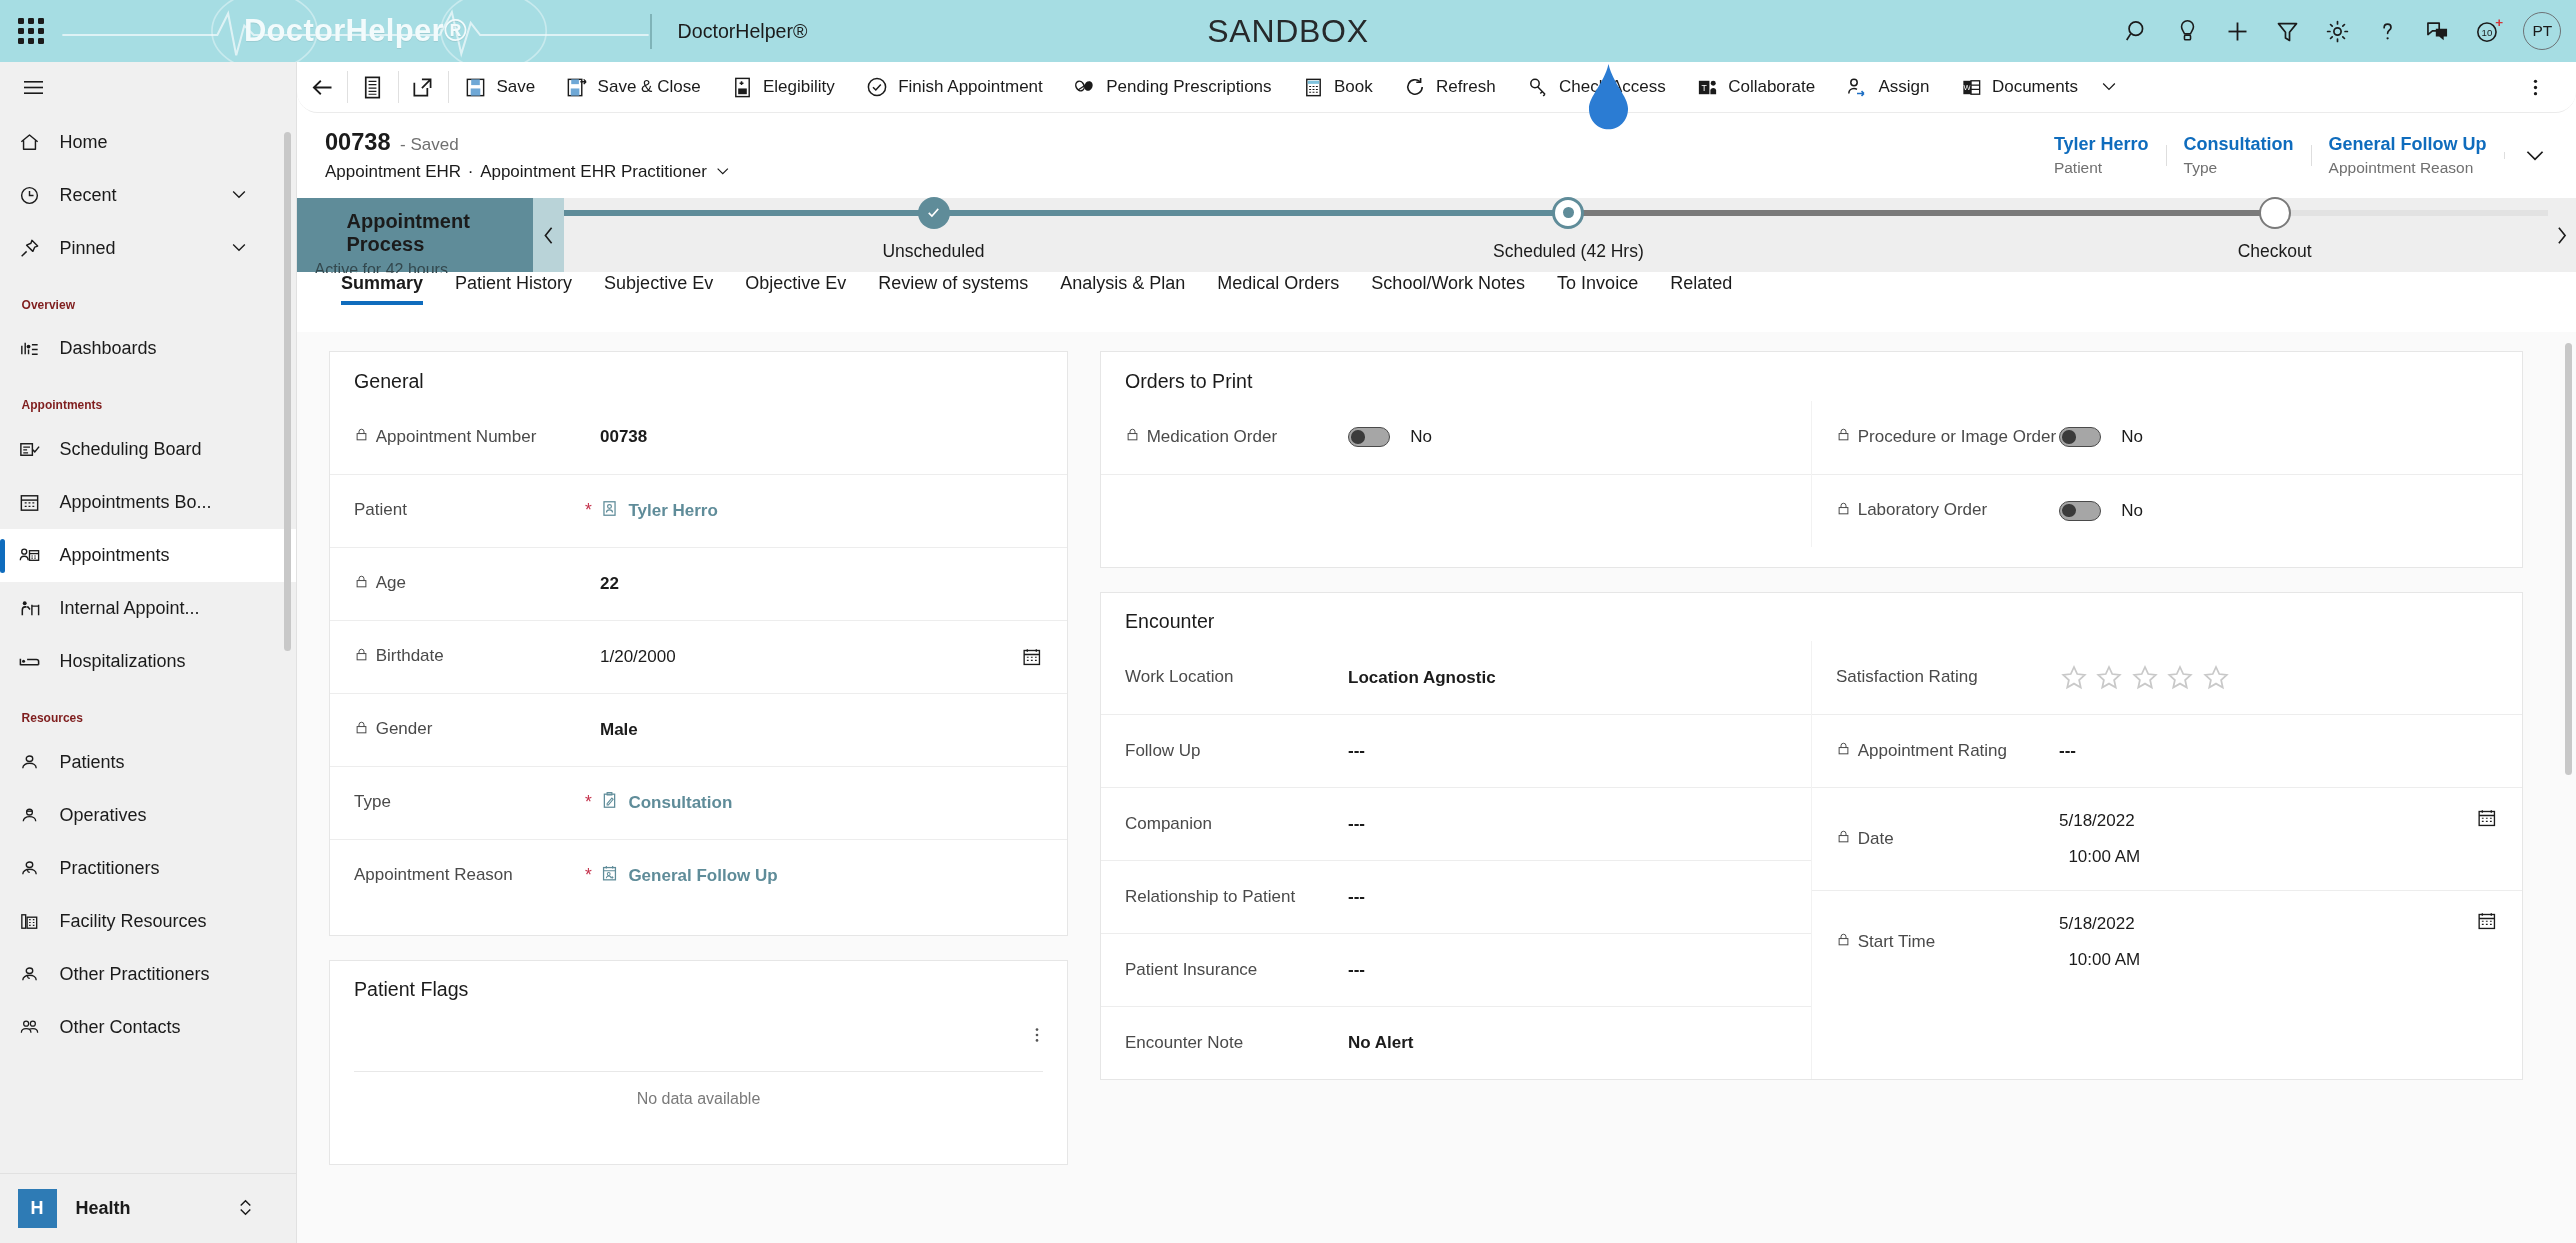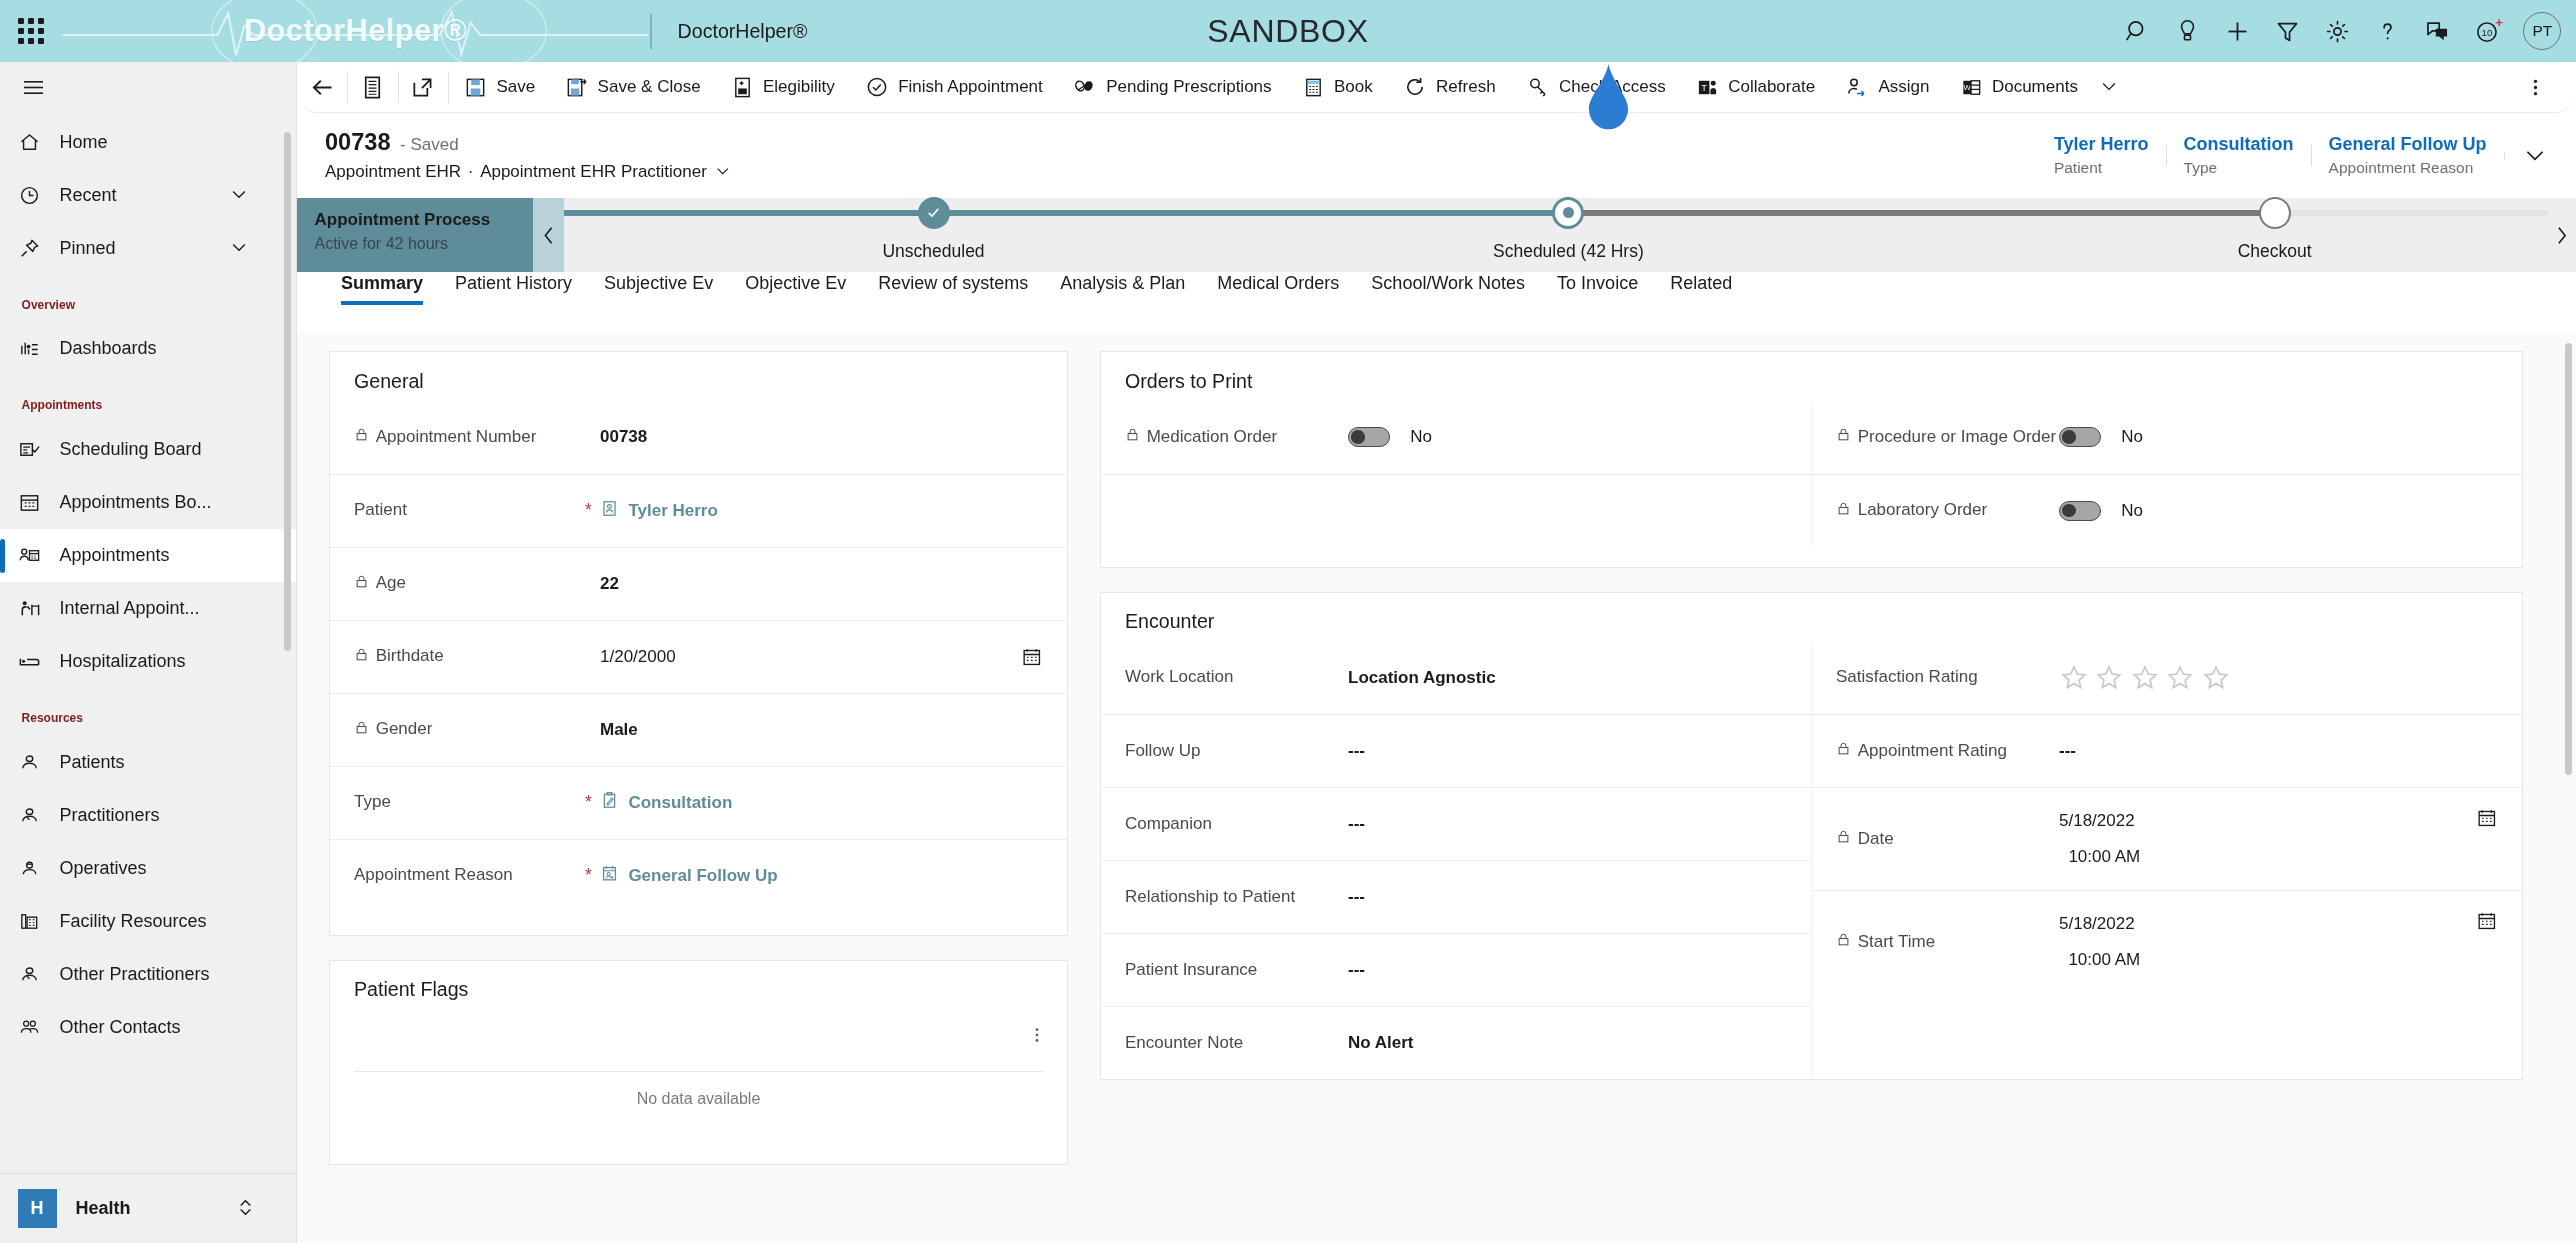--- a/index.html
+++ b/index.html
@@ -138,21 +138,21 @@
 
   
   #bpf {
     position: absolute; left: 297px; top: 198px; width: 2279px; height: 74px;
     background: #eeeeee; display: flex; align-items: stretch;
   }
   #bpf-name {
     width: 236px; background: #5f8c99; color: #1b1b1b;
     padding: 12px 0 0 17.5px;
   }
-  #bpf-name .t1 { font-size: 17px; font-weight: bold; }
+  #bpf-name .t1 { font-size: 20px; font-weight: bold; margin-left: 32px; }
   #bpf-name .t2 { font-size: 16px; color: #33484e; margin-top: 5.4px; }
   #bpf-prev {
     width: 31px; background: #b9d3d8; display: flex; align-items: center; justify-content: center; cursor: pointer;
   }
   #bpf-stages { flex: 1; position: relative; }
   #bpf-next {
     width: 28px; display: flex; align-items: center; justify-content: center; cursor: pointer;
     background: #eeeeee;
   }
   .bpf-line { position: absolute; top: 12px; height: 6px; }
@@ -449,36 +449,36 @@
         <svg width="23" height="23" viewBox="0 0 24 24">
             <ellipse cx="12" cy="8" rx="3.4" ry="2.8" fill="none" stroke="#1b1b1b" stroke-width="1.4"></ellipse>
             <path d="M5 18c0-3.2 3.1-5.2 7-5.2s7 2 7 5.2" fill="none" stroke="#1b1b1b" stroke-width="1.4"></path>
           </svg>
       </span>
       <span class="nav-label">Patients</span>
     </div>
     <div class="nav-item">
       <span class="nav-ico">
         <svg width="23" height="23" viewBox="0 0 24 24">
+            <circle cx="12" cy="8.5" r="3" fill="none" stroke="#1b1b1b" stroke-width="1.4"></circle>
+            <path d="M8.8 7.5h6.4" stroke="#1b1b1b" stroke-width="1.4"></path>
+            <path d="M5.5 18c0-3 2.9-4.8 6.5-4.8s6.5 1.8 6.5 4.8" fill="none" stroke="#1b1b1b" stroke-width="1.4"></path>
+          </svg>
+      </span>
+      <span class="nav-label">Operatives</span>
+    </div>
+    <div class="nav-item">
+      <span class="nav-ico">
+        <svg width="23" height="23" viewBox="0 0 24 24">
             <ellipse cx="12" cy="8" rx="3.4" ry="2.8" fill="none" stroke="#1b1b1b" stroke-width="1.4"></ellipse>
             <path d="M5 18c0-3.2 3.1-5.2 7-5.2s7 2 7 5.2" fill="none" stroke="#1b1b1b" stroke-width="1.4"></path>
             <path d="M10 13.5c0 1.6 1 2.6 2.3 2.6" fill="none" stroke="#1b1b1b" stroke-width="1.2"></path>
           </svg>
       </span>
       <span class="nav-label">Practitioners</span>
-    </div>
-    <div class="nav-item">
-      <span class="nav-ico">
-        <svg width="23" height="23" viewBox="0 0 24 24">
-            <circle cx="12" cy="8.5" r="3" fill="none" stroke="#1b1b1b" stroke-width="1.4"></circle>
-            <path d="M8.8 7.5h6.4" stroke="#1b1b1b" stroke-width="1.4"></path>
-            <path d="M5.5 18c0-3 2.9-4.8 6.5-4.8s6.5 1.8 6.5 4.8" fill="none" stroke="#1b1b1b" stroke-width="1.4"></path>
-          </svg>
-      </span>
-      <span class="nav-label">Operatives</span>
     </div>
     <div class="nav-item">
       <span class="nav-ico">
         <svg width="23" height="23" viewBox="0 0 24 24">
             <rect x="4" y="5" width="4" height="14" fill="none" stroke="#1b1b1b" stroke-width="1.4"></rect>
             <rect x="9.5" y="7.5" width="10" height="11.5" fill="none" stroke="#1b1b1b" stroke-width="1.4"></rect>
             <path d="M11.6 10h1.6M15.5 10h1.6M11.6 13h1.6M15.5 13h1.6M11.6 16h1.6M15.5 16h1.6" stroke="#1b1b1b" stroke-width="1.2"></path>
           </svg>
       </span>
       <span class="nav-label">Facility Resources</span>

